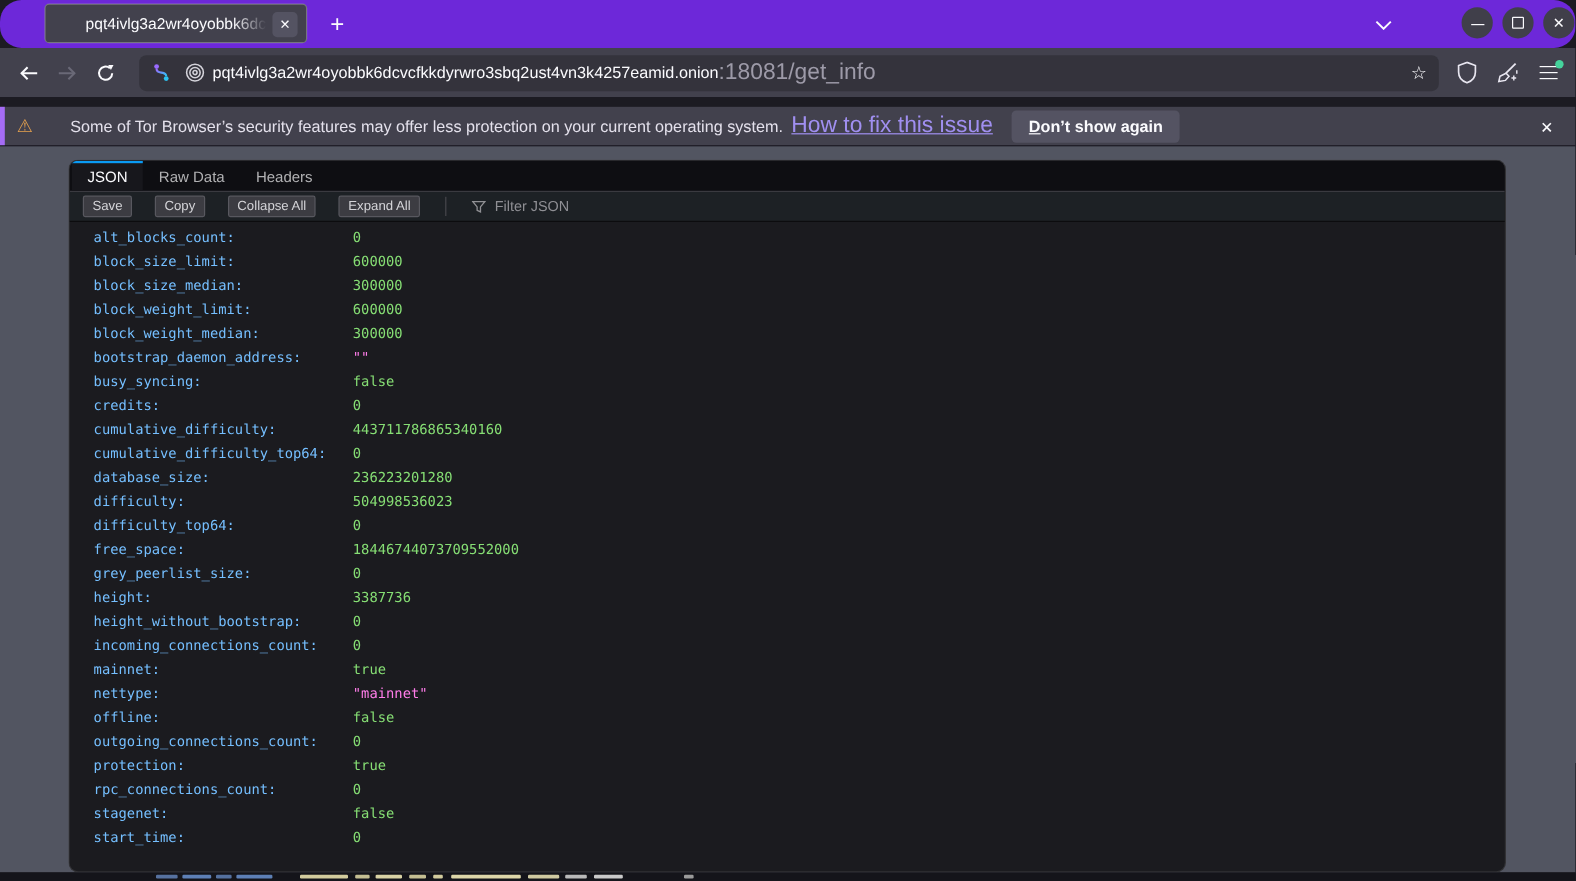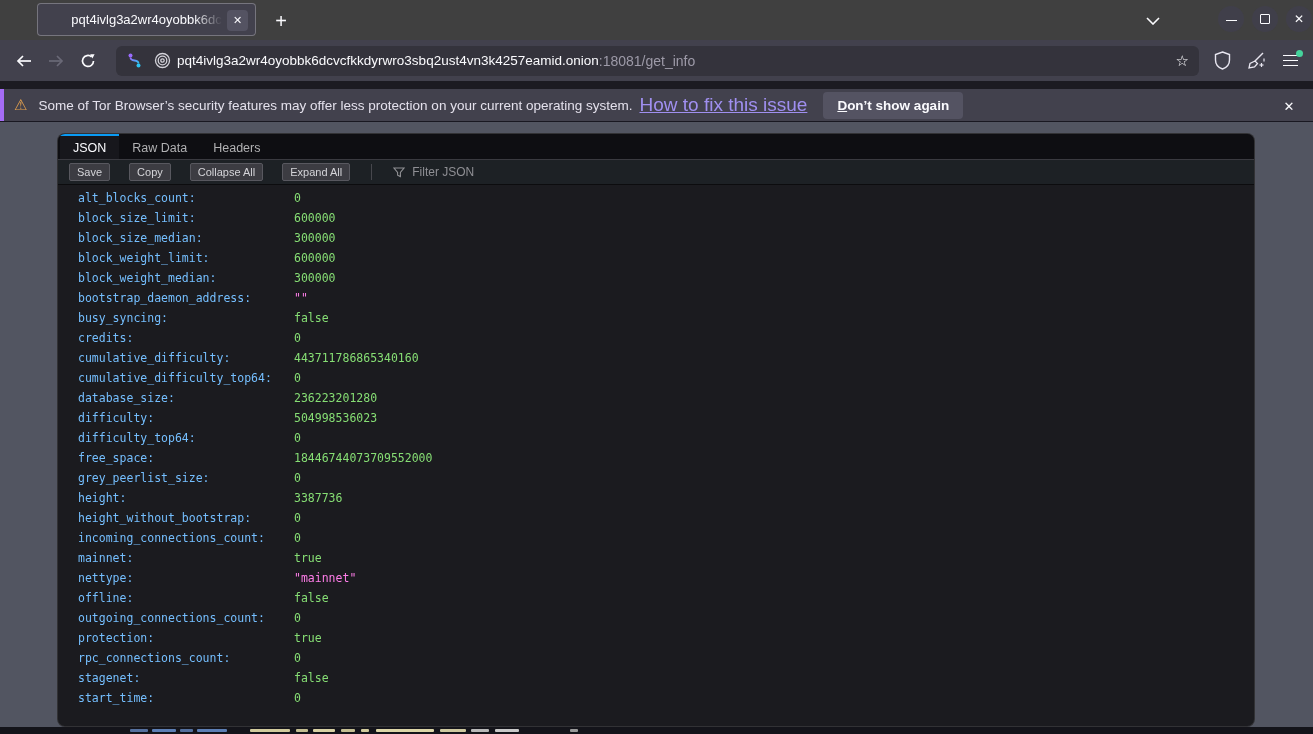--- a/index.html
+++ b/index.html
@@ -1,21 +1,21 @@
 <!DOCTYPE html>
 <html><head>
 <meta charset="utf-8">
 <style>
   * { margin:0; padding:0; box-sizing:border-box; }
   html,body { width:1313px; height:734px; overflow:hidden; background:#1c1b22;
               font-family:"Liberation Sans", sans-serif; }
   #stage { position:relative; width:1313px; height:734px; overflow:hidden; }
 
   
-  .titlebar { position:absolute; left:0; top:0; width:1313px; height:40px; background:#404040; }
+  .titlebar { position:absolute; left:0; top:0; width:1313px; height:40px; background:#6d28d9;border-radius:18px; }
   .browser-tab { position:absolute; left:37px; top:3px; width:219px; height:33px;
     background:#42414d; border:1px solid rgba(255,255,255,.28); border-radius:4px;
     display:flex; align-items:center; justify-content:center; }
   .tab-label { position:relative; max-width:158px; overflow:hidden; white-space:nowrap;
     color:#fbfbfe; font-size:13px; }
   .tab-label::after { content:""; position:absolute; right:0; top:0; bottom:0; width:28px;
     background:linear-gradient(90deg, rgba(66,65,77,0), #42414d); }
   .tab-close { position:absolute; right:7px; top:6px; width:21px; height:21px; border-radius:4px;
     background:#545362; color:#fbfbfe; font-size:11px; display:flex; align-items:center; justify-content:center; }
   .newtab-btn { position:absolute; left:268px; top:8px; width:26px; height:26px; border-radius:4px;
@@ -28,37 +28,37 @@
   .max-glyph { width:10px; height:10px; border:1.6px solid #fbfbfe; border-radius:1px; }
   .min-glyph { width:11px; height:0; border-top:1.8px solid #fbfbfe; margin-top:2px; }
 
   
   .navbar { position:absolute; left:0; top:40px; width:1313px; height:41px; background:#42414d;
     display:flex; align-items:center; padding:0 8px; }
   .nav-btn { width:32px; height:30px; display:flex; align-items:center; justify-content:center; flex:0 0 auto; }
   .urlbar { flex:0 0 auto; width:1083px; height:30px; margin-left:12px; background:#34333c; border-radius:6px;
     display:flex; align-items:center; padding:0 10px; }
   .urlbar .host { color:#fbfbfe; font-size:13.5px; margin-left:6px; }
-  .urlbar .suffix { color:#9d9aa8; font-size:14px; }
+  .urlbar .suffix { color:#9d9aa8; font-size:19px; }
   .url-spacer { flex:1; }
   .star { color:#fbfbfe; font-size:15px; }
   .nav-right { display:flex; align-items:center; margin-left:6px; }
   .chrome-icon-btn { width:34px; height:30px; display:flex; align-items:center; justify-content:center; position:relative; }
   .hamburger { width:15px; height:11px; border-top:1.8px solid #fbfbfe; border-bottom:1.8px solid #fbfbfe; position:relative; }
   .hamburger::after { content:""; position:absolute; left:0; top:3.6px; width:15px; border-top:1.8px solid #fbfbfe; }
   .update-dot { position:absolute; right:4px; top:4px; width:7px; height:7px; border-radius:50%; background:#45d39c; }
 
   .gapband { position:absolute; left:0; top:81px; width:1313px; height:8px; background:#1c1b22; }
 
   
   .banner { position:absolute; left:0; top:89px; width:1313px; height:33px; background:#42414d;
     display:flex; align-items:center; border-bottom:1px solid #191821; }
   .banner-stripe { position:absolute; left:0; top:0; width:4px; height:100%; background:#a56cf5; }
   .warn-icon { color:#e5a14e; font-size:15px; margin:0 11px 0 14px; }
-  .banner-msg { color:#e4e1ec; font-size:13.5px; }
+  .banner-msg { color:#e4e1ec; font-size:13.5px;margin-left:20px; }
   .banner-link { color:#a08ff0; font-size:19px; text-decoration:underline; margin-left:7px; }
   .banner-btn { margin-left:16px; background:#545362; border-radius:4px; height:27px; padding:0 14px;
     display:flex; align-items:center; color:#fbfbfe; font-size:13.5px; font-weight:600; }
   .banner-btn .ak { text-decoration:underline; }
   .banner-close { position:absolute; right:14px; top:7px; width:20px; height:20px; color:#fbfbfe;
     font-size:13px; display:flex; align-items:center; justify-content:center; }
 
   
   .letterbox { position:absolute; left:0; top:122px; width:1313px; height:605px; background:#525561; }
   .panel { position:absolute; left:57px; top:11px; width:1198px; height:594px; background:#1b1b1f;

